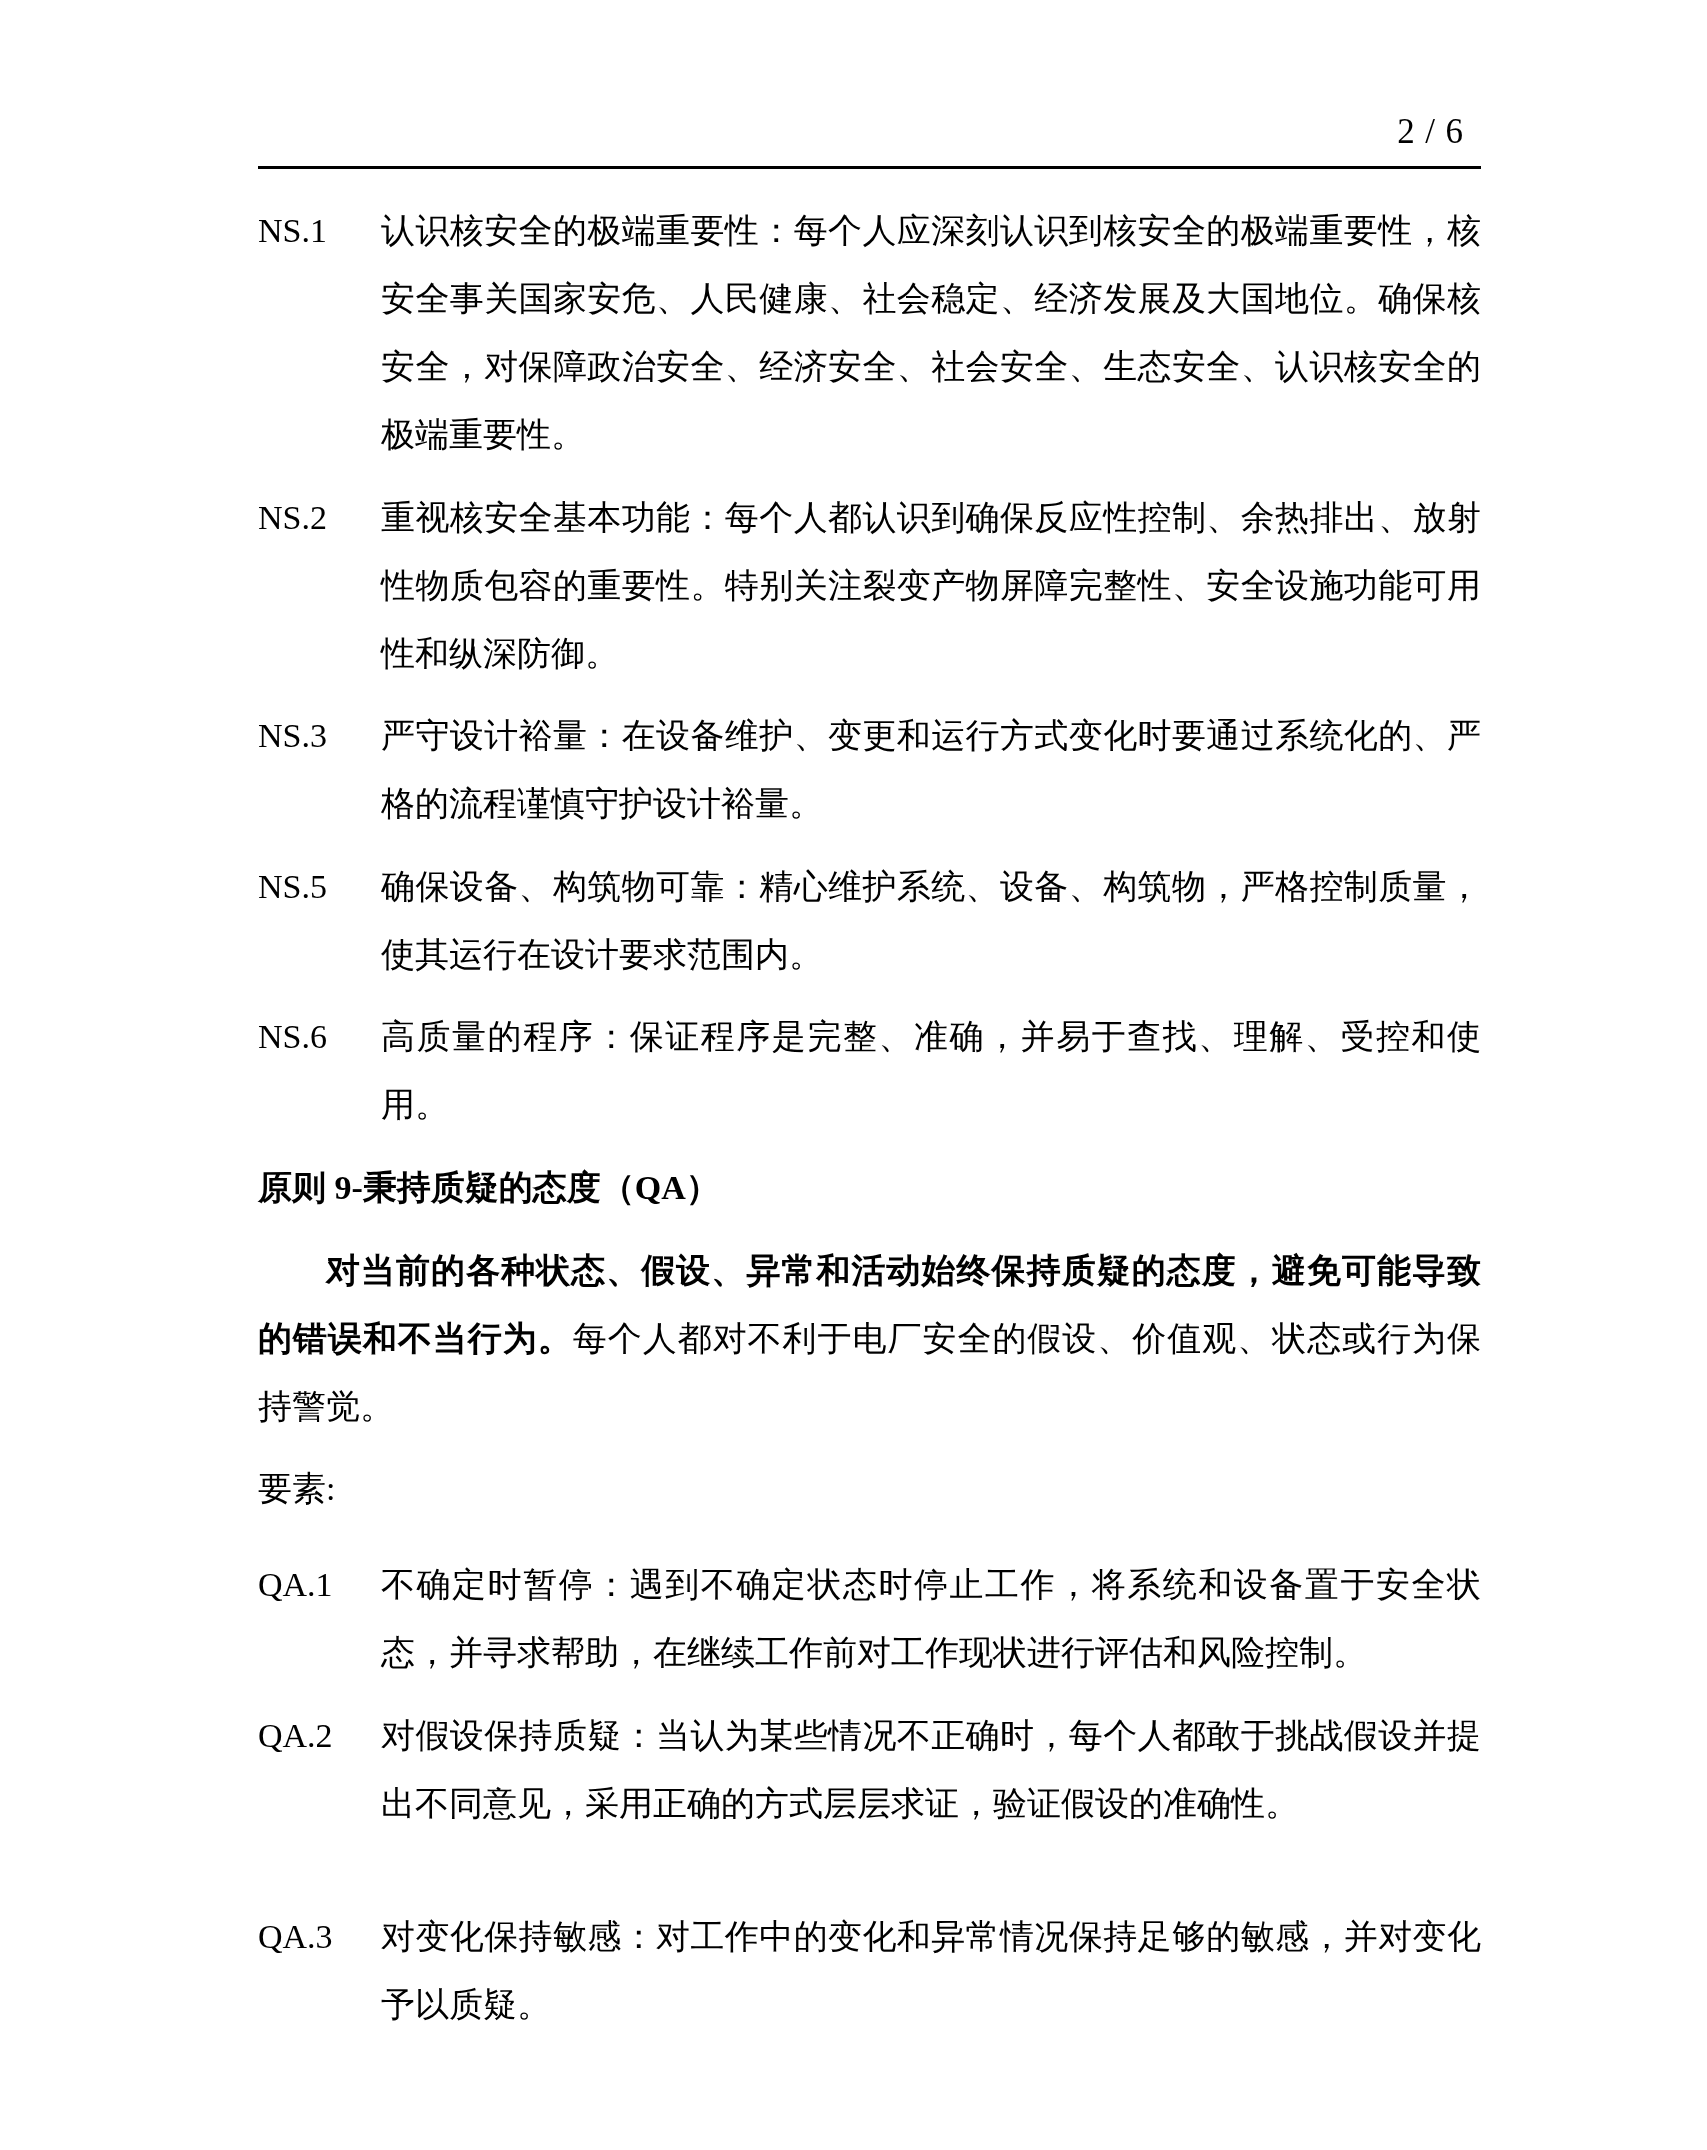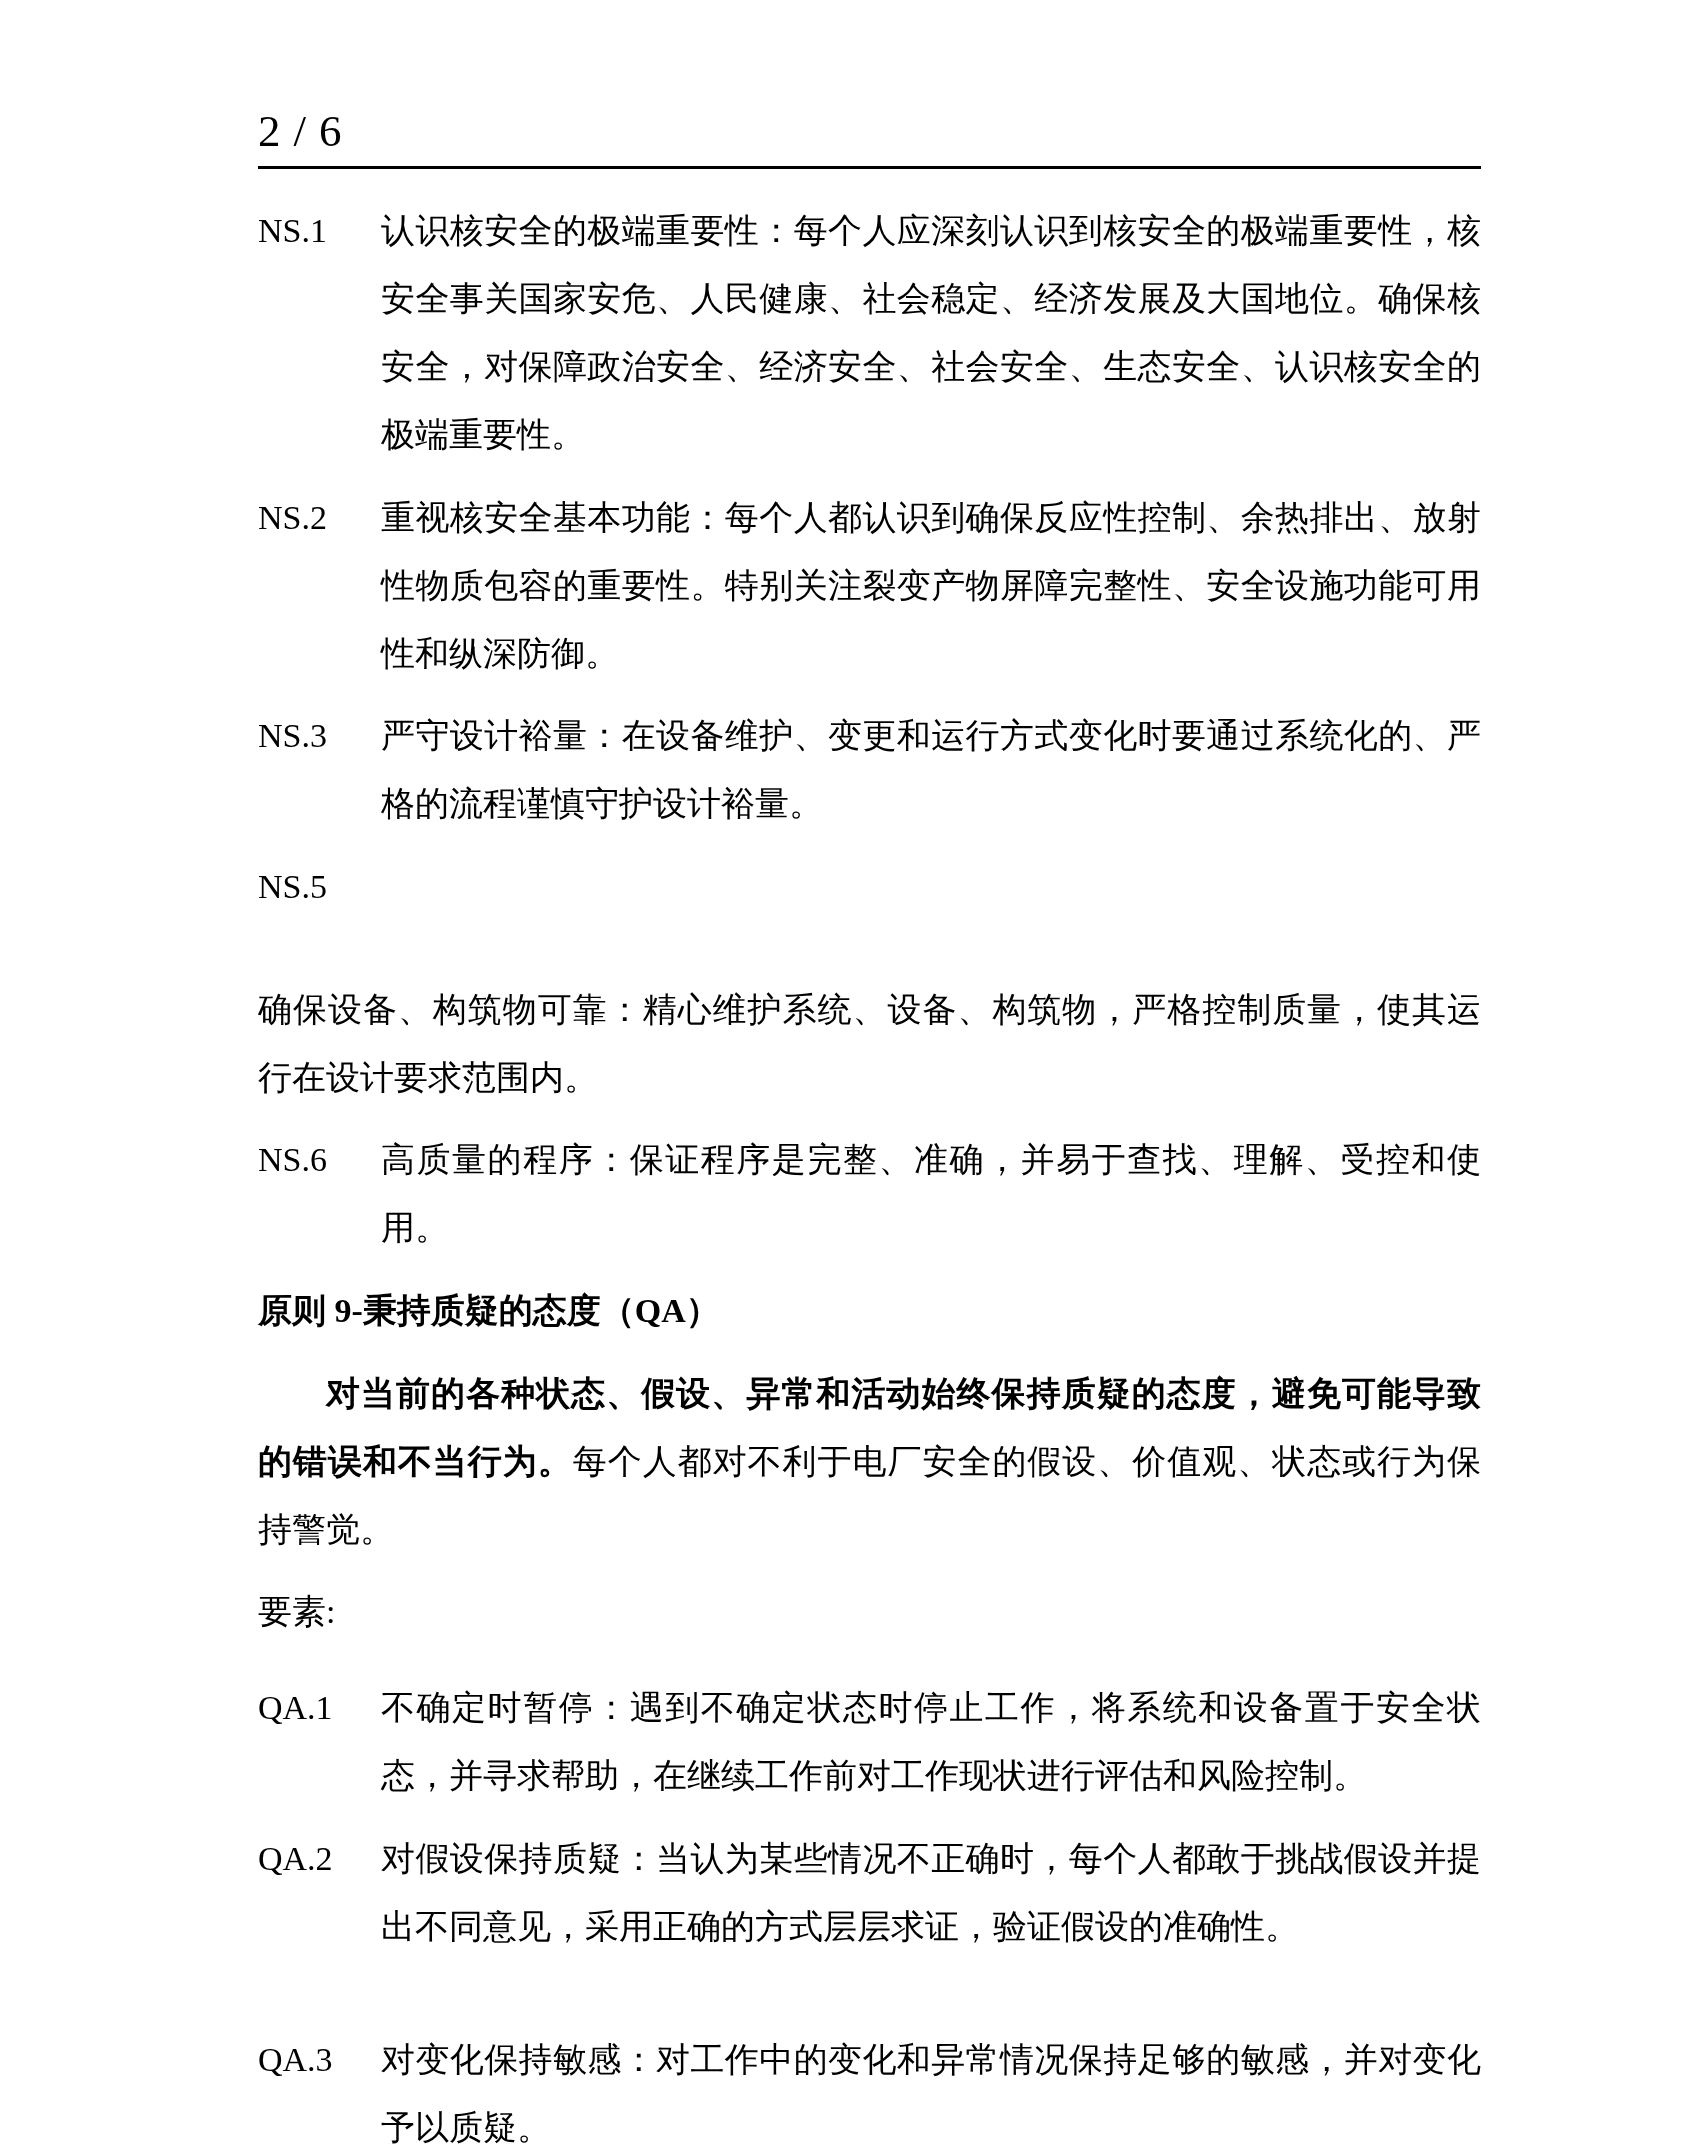--- a/index.html
+++ b/index.html
@@ -17,22 +17,22 @@
     overflow: hidden;
     box-sizing: border-box;
   }
   .content {
     box-sizing: border-box;
     width: 100%;
     height: 100%;
     padding: 110px 226px 0 258px;
   }
   .page-number {
-    text-align: left;
-    font-size: 45px;
+    text-align: right;
+    font-size: 35px;
     line-height: 43px;
     letter-spacing: 0.9px;
     padding-right: 17px;
   }
   .header-rule {
     border: none;
     border-top: 3px solid #000000;
     margin: 13px 0 0 0;
     width: 100%;
   }
@@ -52,21 +52,20 @@
   .item-label {
     flex: 0 0 123px;
     text-align: left;
   }
   .item-text {
     flex: 1 1 auto;
     text-align: justify;
   }
   .gap-lg {
     margin-top: 13px;
-    flex-direction: column;
   }
   .gap-xl {
     margin-top: 65px;
   }
   .section-heading {
     font-weight: bold;
     margin-top: 4.3px;
     margin-bottom: 14.6px;
   }
   .intro-para {

